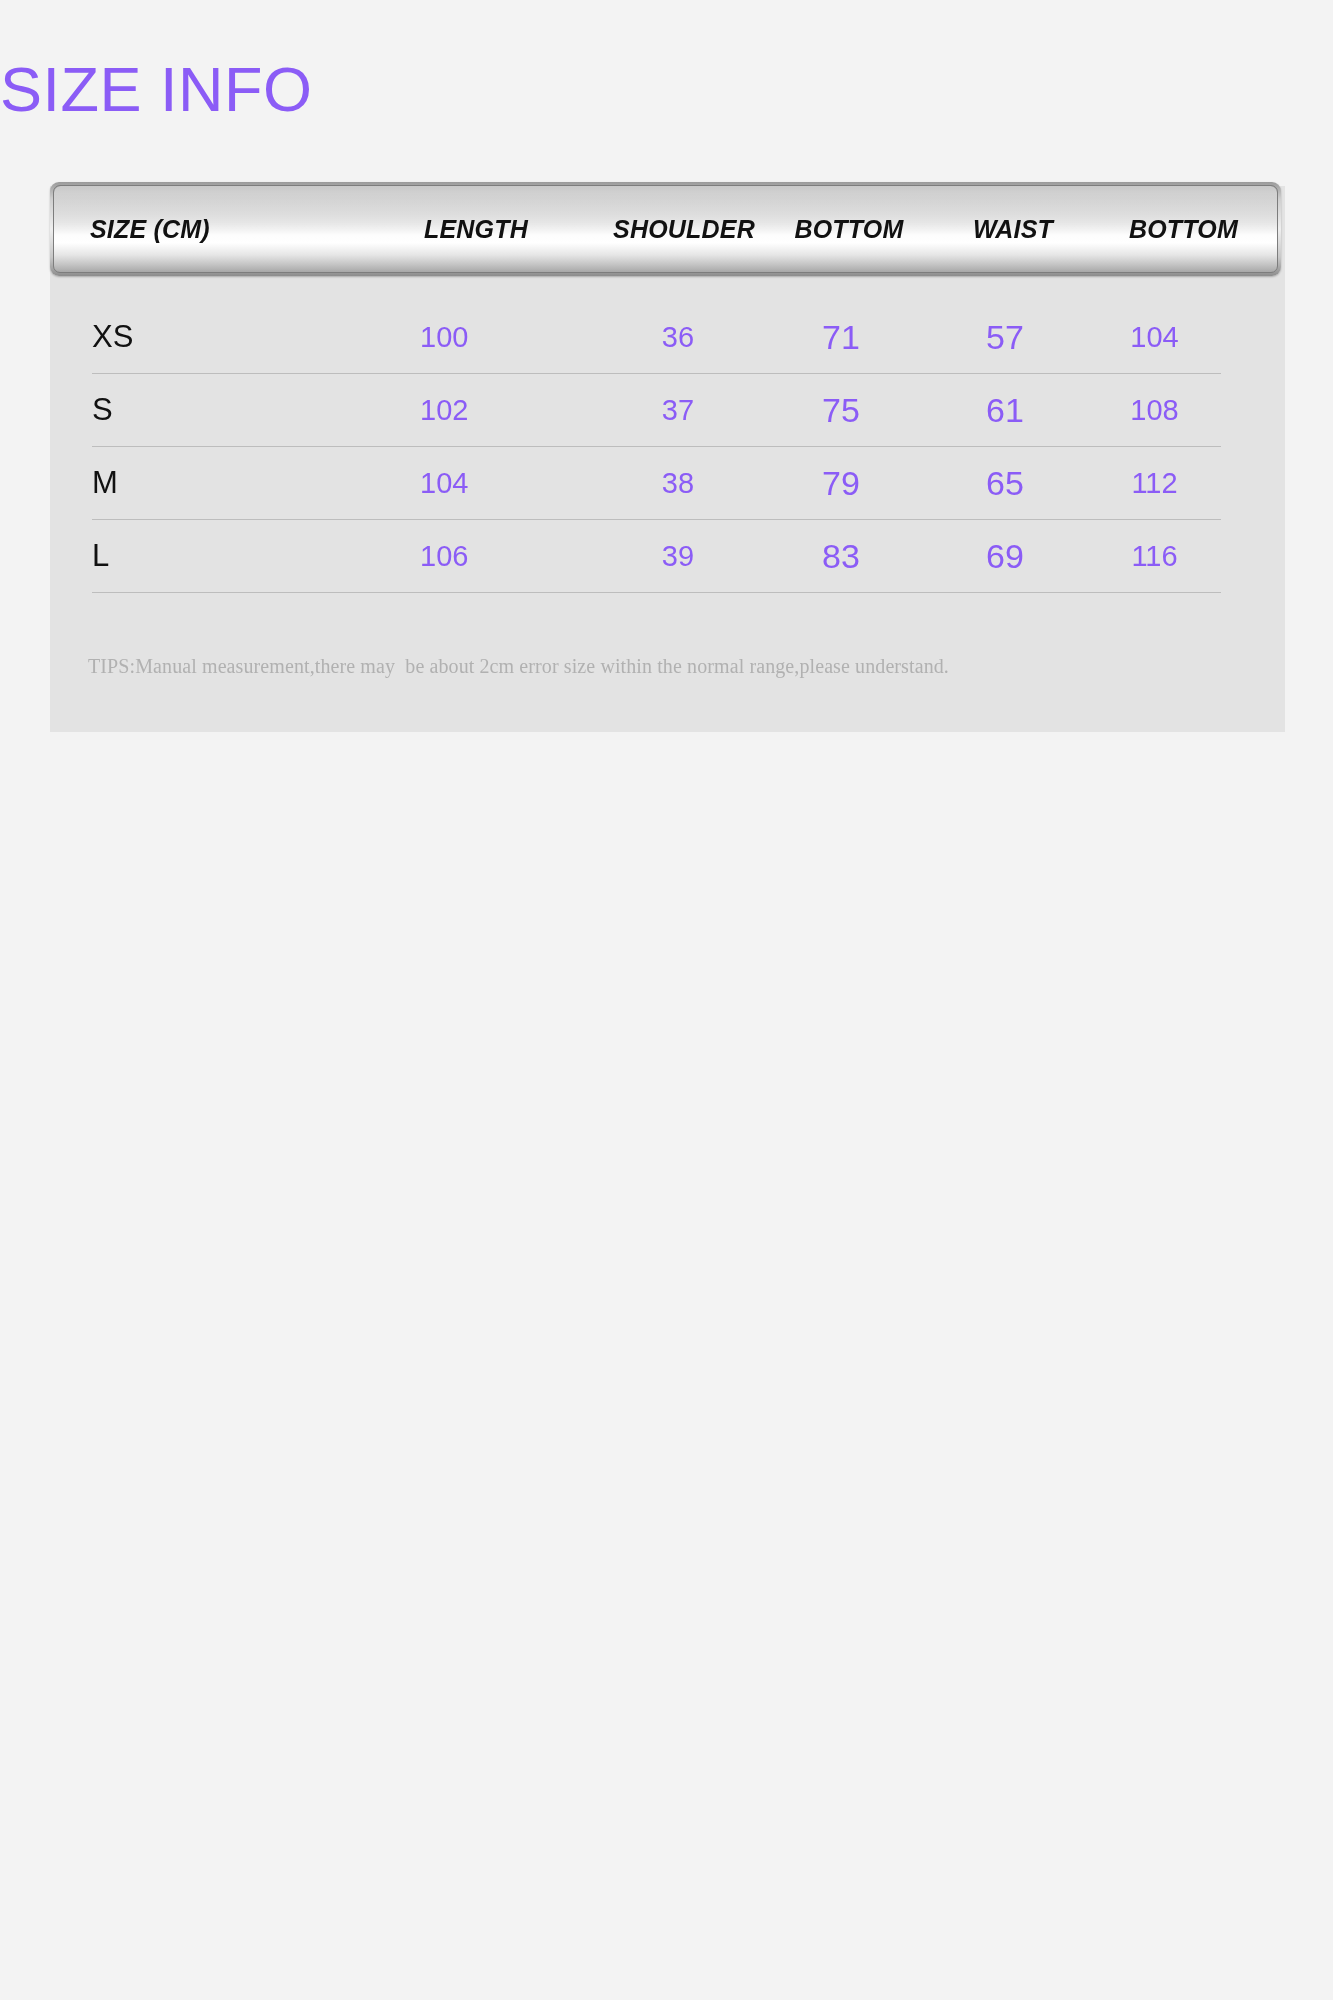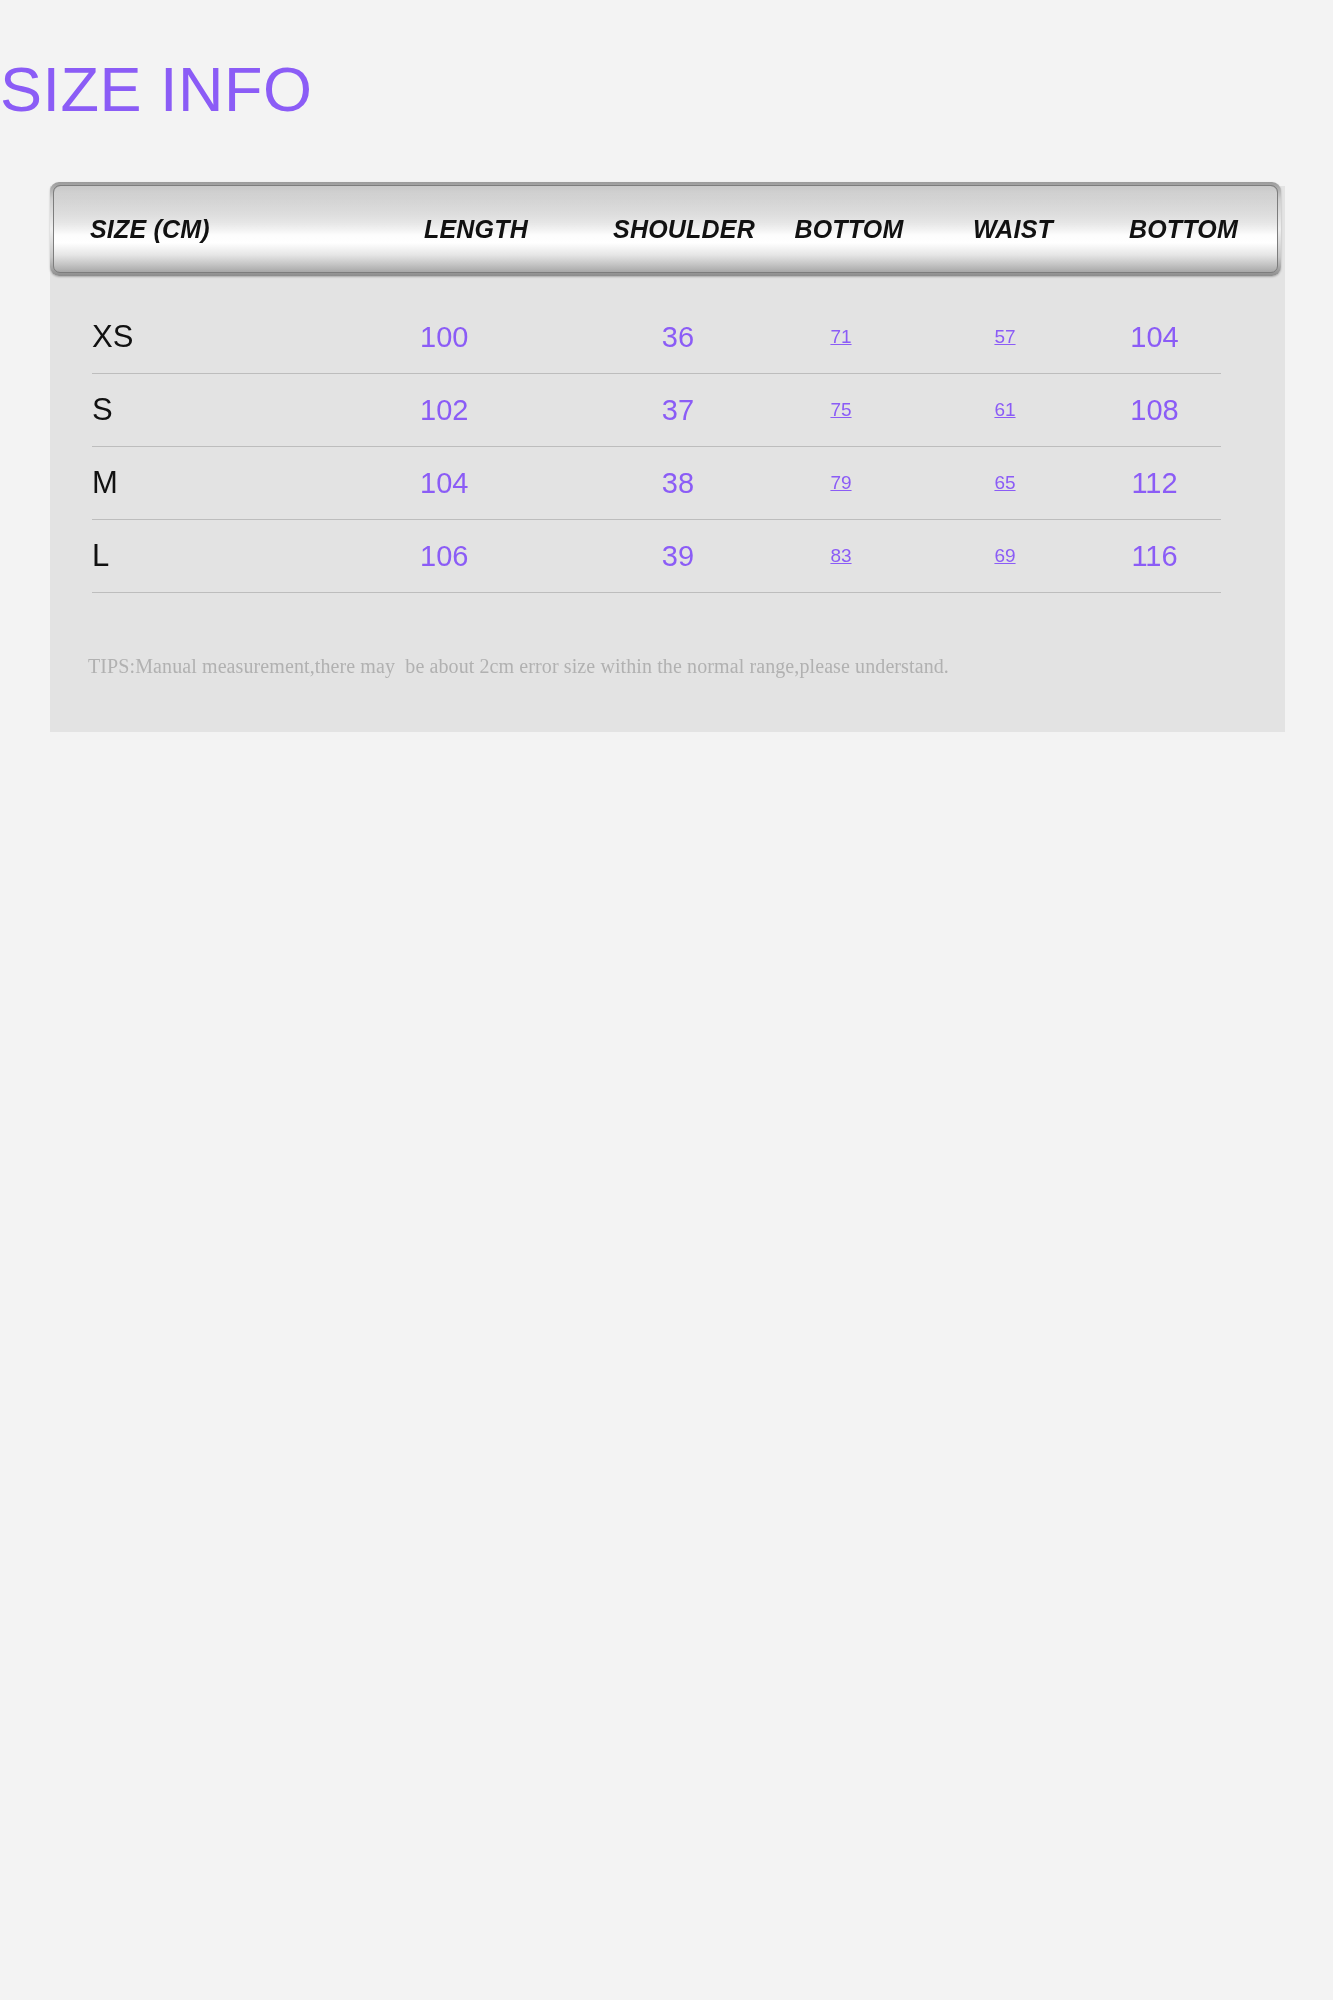--- a/index.html
+++ b/index.html
@@ -138,21 +138,21 @@
     color: #111111;
     font-weight: 400;
     text-align: left;
   }
   .data-row .cell {
     font-size: 29px;
     color: #8b5cf6;
     font-weight: 400;
   }
   .data-row .c-3 .cell,
-  .data-row .c-4 .cell { font-size: 19px; text-decoration: underline; }
+  .data-row .c-4 .cell { font-size: 34px; }
 
   
   .table .c-size { width: 328px; }
   .table .c-1    { width: 176px; }
   .table .c-2    { width: 164px; }
   .table .c-3    { width: 162px; }
   .table .c-4    { width: 166px; }
   .table .c-5    { width: 133px; }
 
   

